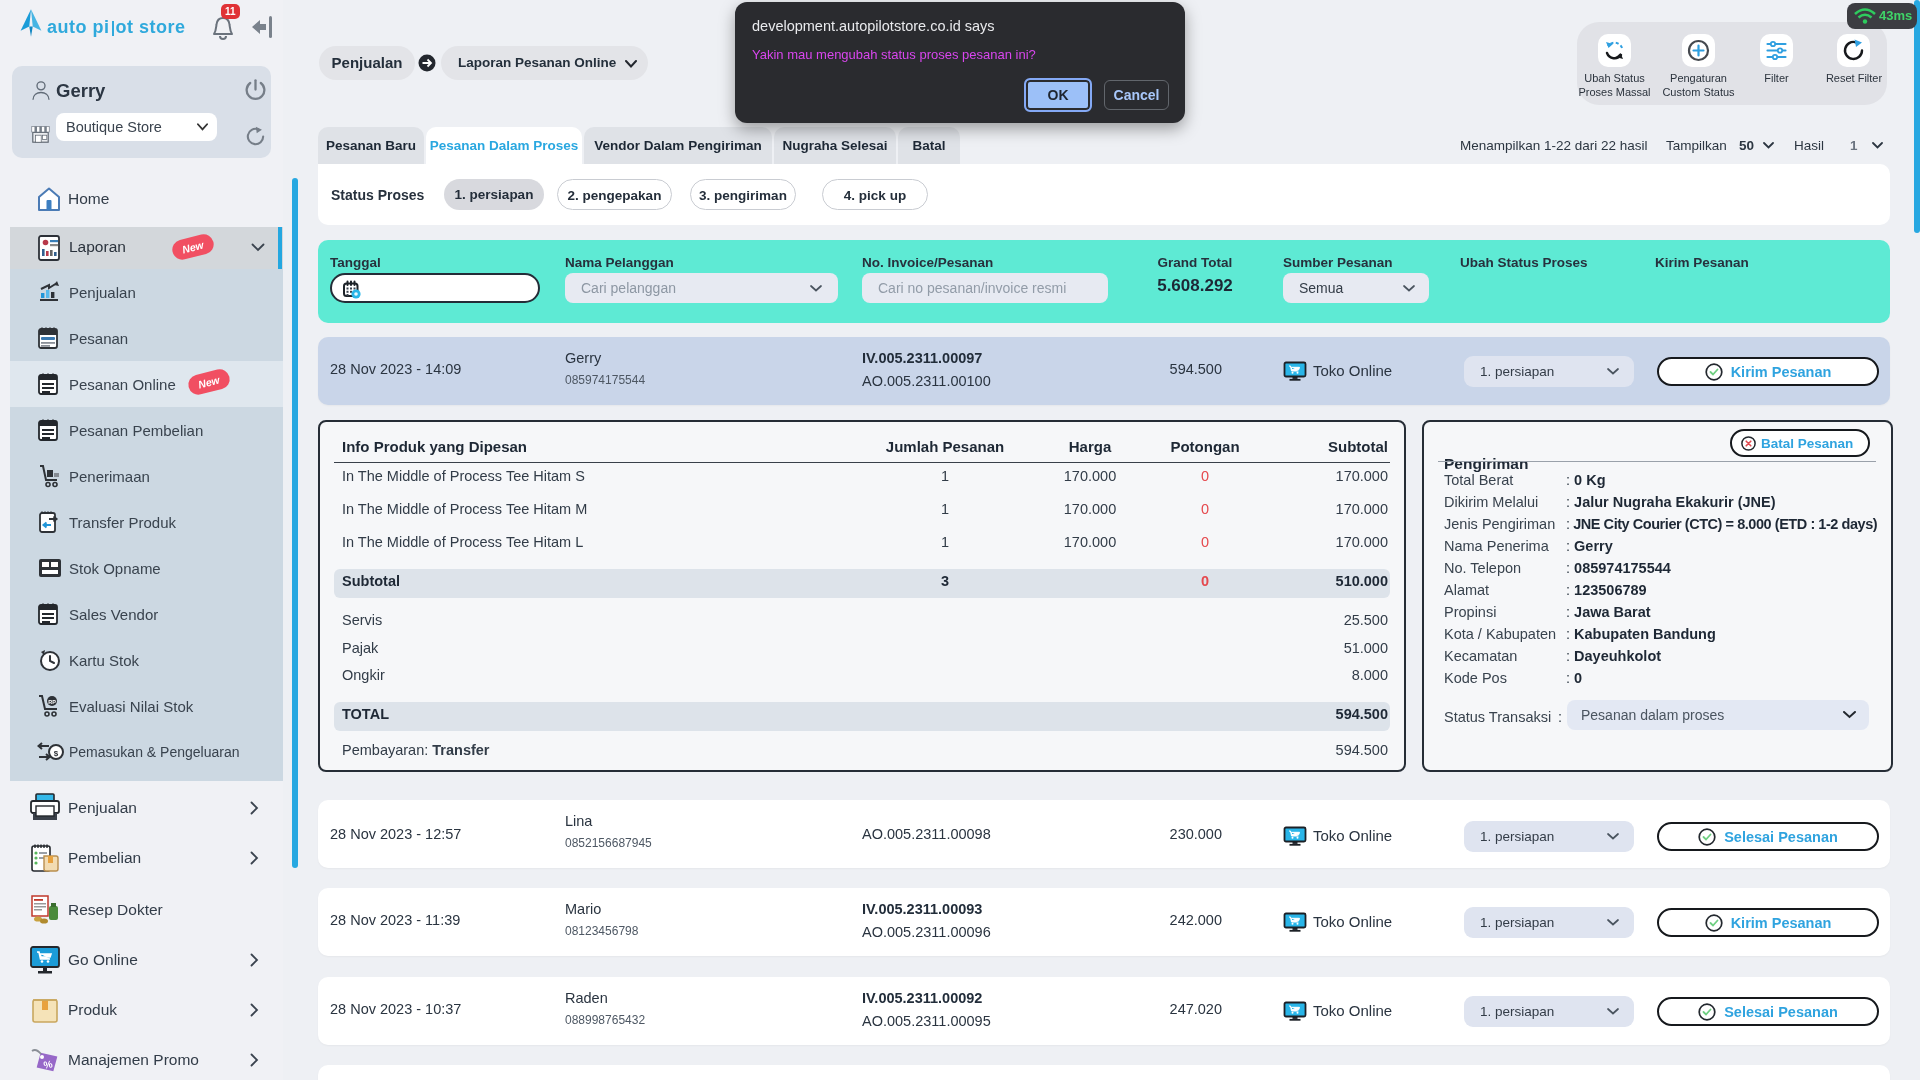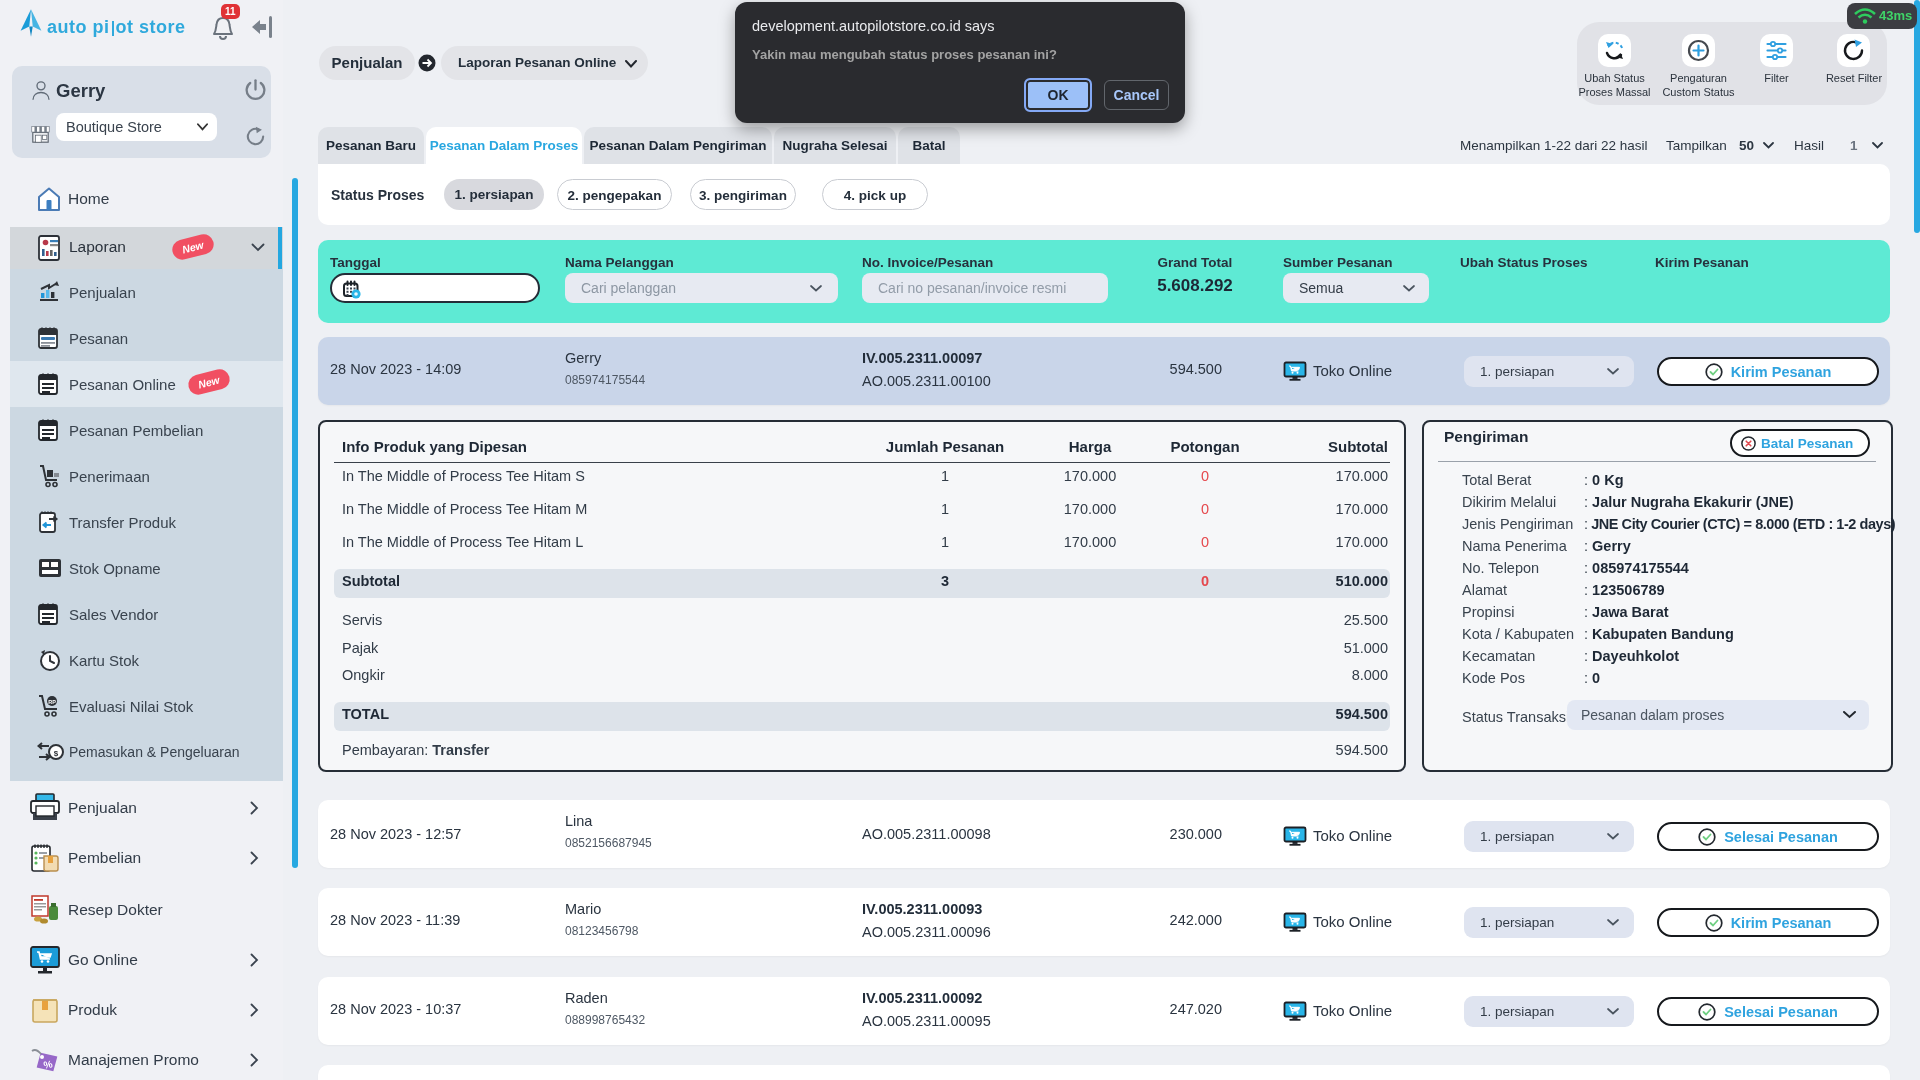--- a/index.html
+++ b/index.html
@@ -67,28 +67,28 @@
 #shippanel { position:absolute; left:1422px; top:420px; width:471px; height:352px; background:#f6f7f9; border:2px solid #262d36; border-radius:8px; }
 .band { position:absolute; left:14px; width:1056px; height:29px; background:#dde3ea; border-radius:6px; }
 .trow { position:absolute; left:0; width:100%; height:22px; font-size:14.5px; color:#323c48; }
 .trow .c1 { position:absolute; left:22px; }
 .trow .c2 { position:absolute; left:560px; width:130px; text-align:center; }
 .trow .c3 { position:absolute; left:710px; width:120px; text-align:center; }
 .trow .c4 { position:absolute; left:830px; width:110px; text-align:center; color:#e5484d; }
 .trow .c5 { position:absolute; left:940px; width:128px; text-align:right; }
 .trow.bold { font-weight:bold; color:#1e2835; }
 .trow.bold .c4 { font-weight:bold; }
-.ship { position:absolute; left:20px; width:440px; height:22px; font-size:14.5px; color:#39434e;margin-left:18px; }
+.ship { position:absolute; left:20px; width:440px; height:22px; font-size:14.5px; color:#39434e; }
 .ship .sl { position:absolute; left:0; }
 .ship .sv { position:absolute; left:122px; color:#39434e; white-space:nowrap; }
 .ship .sv b { color:#1e2835; }
 
 #dialog { position:absolute; left:735px; top:2px; width:450px; height:121px; background:#2a2b2f; border-radius:12px; box-shadow:0 6px 16px rgba(0,0,0,.35); color:#e9eaed; }
 #dlg-title { position:absolute; left:17px; top:16px; font-size:14.5px; }
-#dlg-body { position:absolute; left:17px; top:45px; font-size:13px; color:#a3a3a3;font-weight:bold; }
+#dlg-body { position:absolute; left:17px; top:45px; font-size:13px; color:#d946ef; }
 #dlg-ok { position:absolute; left:1024px; top:78px; width:68px; height:34px; border-radius:6px; background:#9cc0f8; border:2px solid #84a9f5; box-shadow:inset 0 0 0 2px #2a2b2f; color:#1e2430; font-size:14px; font-weight:bold; text-align:center; line-height:30px; }
 #dlg-cancel { position:absolute; left:1104px; top:80px; width:65px; height:30px; border-radius:6px; border:1px solid #62666c; color:#a8c7fa; font-size:14px; font-weight:bold; text-align:center; line-height:28px; }
 .bold { font-weight:bold; }
 </style>
 </head>
 <body>
 <div id="sidebar">
   <svg class="abs" style="left:18px;top:8px" width="26" height="30" viewBox="0 0 30 34">
     <path d="M15 1 L27 26 L17 21 Z" fill="#47b5e3"></path>
     <path d="M15 1 L3 26 L13 21 Z" fill="#1a9cd8"></path>
@@ -406,21 +406,21 @@
     <svg class="abs" style="left:7px;top:5px" width="22" height="17" viewBox="0 0 22 17">
         <path d="M1 6 Q11 -3 21 6" fill="none" stroke="#2ecc5e" stroke-width="2.6"></path>
         <path d="M4.5 9.5 Q11 4 17.5 9.5" fill="none" stroke="#2ecc5e" stroke-width="2.6"></path>
         <circle cx="11" cy="13.5" r="2.2" fill="#2ecc5e"></circle>
       </svg>
     <span style="margin-left:32px">43ms</span>
   </div>
 
   <div class="tab" style="left:318px;width:106px">Pesanan Baru</div>
   <div class="tab" id="tab-active" style="left:426px;width:156px">Pesanan Dalam Proses</div>
-  <div class="tab" style="left:584px;width:188px">Pesanan Dalam Pengiriman</div>
+  <div class="tab" style="left:584px;width:188px">Vendor Dalam Pengiriman</div>
   <div class="tab" style="left:774px;width:122px">Nugraha Selesai</div>
   <div class="tab" style="left:898px;width:62px">Batal</div>
   <div style="position:absolute;left:1460px;top:138px;font-size:13.5px;color:#2c3641">Menampilkan 1-22 dari 22 hasil</div>
   <div style="position:absolute;left:1666px;top:138px;font-size:13.5px;color:#2c3641">Tampilkan</div>
   <div style="position:absolute;left:1739px;top:138px;font-size:13.5px;font-weight:bold;color:#2c3641">50</div>
   <svg class="abs" style="left:1763px;top:142px" width="11" height="7" viewBox="0 0 11 7">
       <path d="M1 1 L5.5 5.5 L10 1" fill="none" stroke="#2c3641" stroke-width="1.8" stroke-linecap="round"></path>
     </svg>
   <div style="position:absolute;left:1794px;top:138px;font-size:13.5px;color:#2c3641">Hasil</div>
   <div style="position:absolute;left:1850px;top:138px;font-size:13.5px;font-weight:bold;color:#6b7480">1</div>
@@ -553,21 +553,21 @@
         <span class="c1">TOTAL</span>
         <span class="c5">594.500</span>
       </div>
     <div class="trow" style="top:320px">
         <span class="c1">Pembayaran: <b>Transfer</b></span>
         <span class="c5">594.500</span>
       </div>
   </div>
 
   <div id="shippanel">
-    <div style="position:absolute;left:20px;top:6px;font-size:15.5px;font-weight:bold;color:#1e2835">Pengiriman</div>
+    <div style="position:absolute;left:20px;top:33px;font-size:15.5px;font-weight:bold;color:#1e2835">Pengiriman</div>
     <div style="position:absolute;left:306px;top:7px;width:140px;height:28px;background:#fff;border:2px solid #16191d;border-radius:15px">
       <svg class="abs" style="left:9px;top:5px" width="15" height="15" viewBox="0 0 15 15">
           <circle cx="7.5" cy="7.5" r="6.6" fill="none" stroke="#23282e" stroke-width="1.5"></circle>
           <path d="M5.2 5.2 L9.8 9.8 M9.8 5.2 L5.2 9.8" stroke="#e04a50" stroke-width="1.6" stroke-linecap="round"></path>
         </svg>
       <div style="position:absolute;left:29px;top:5px;font-size:13.5px;font-weight:bold;color:#2fa3df">Batal Pesanan</div>
     </div>
     <div style="position:absolute;left:14px;top:39px;width:438px;border-top:1px solid #9aa1aa"></div>
     <div class="ship" style="top:50px">
         <span class="sl">Total Berat</span>

